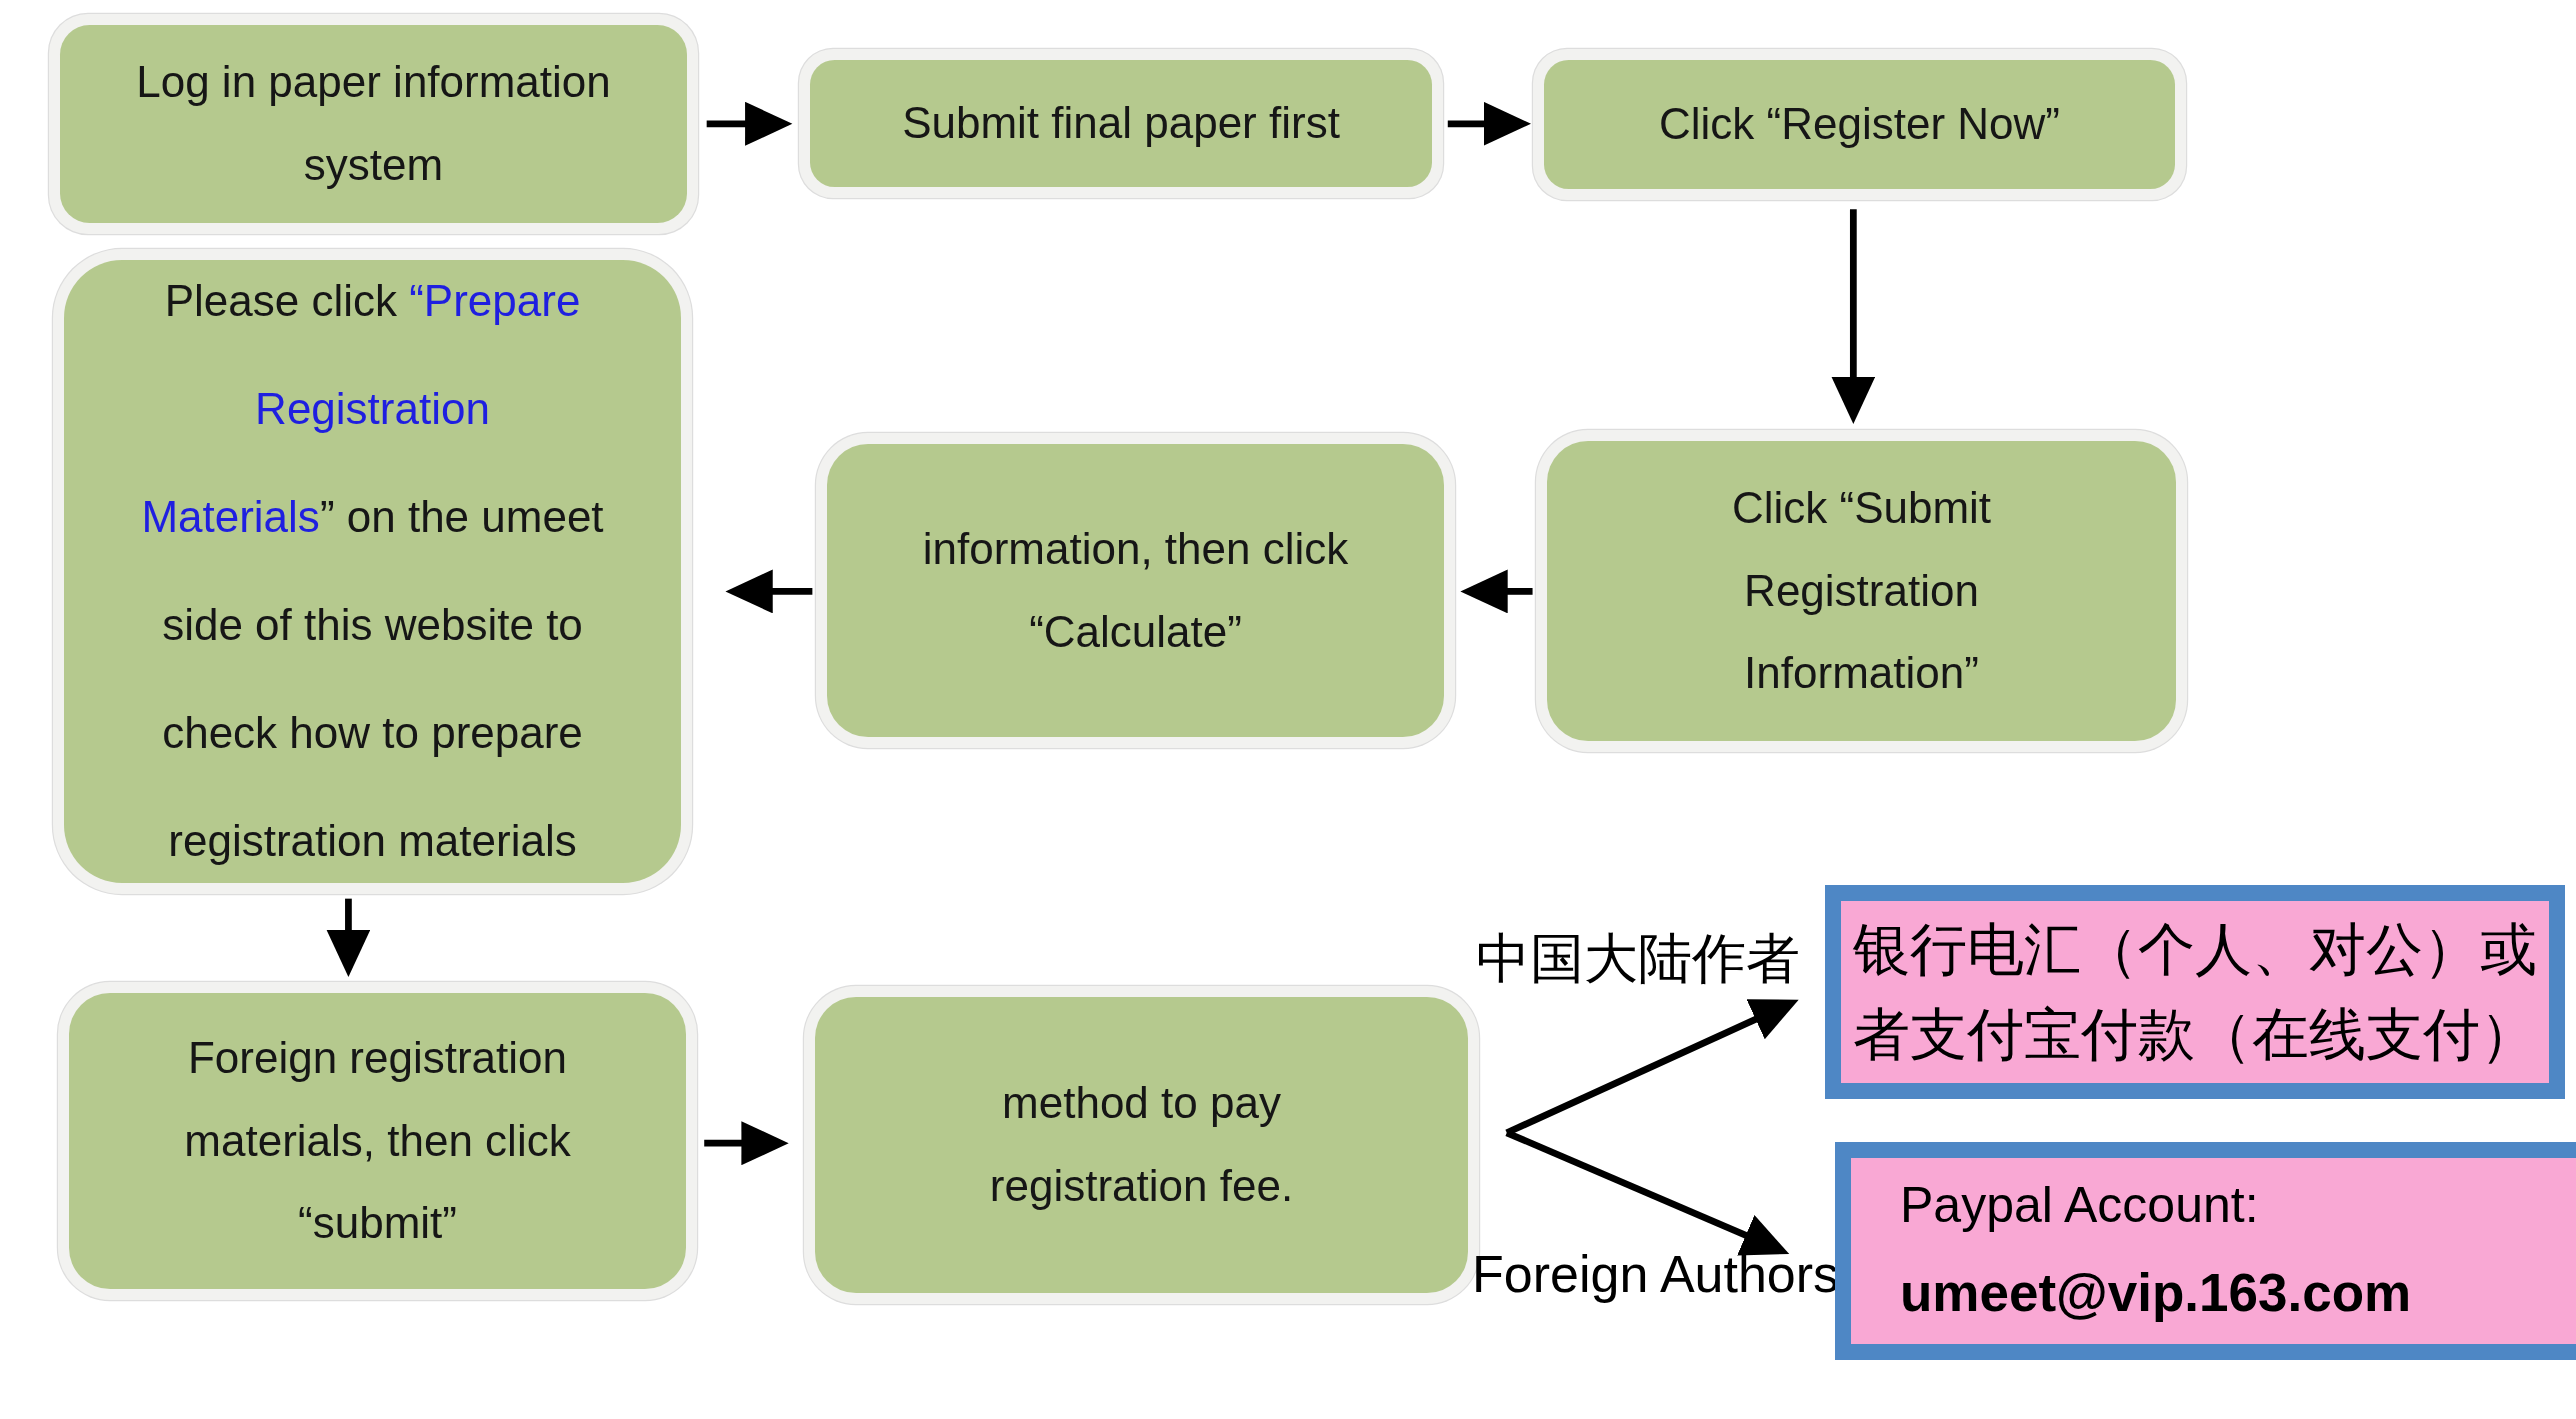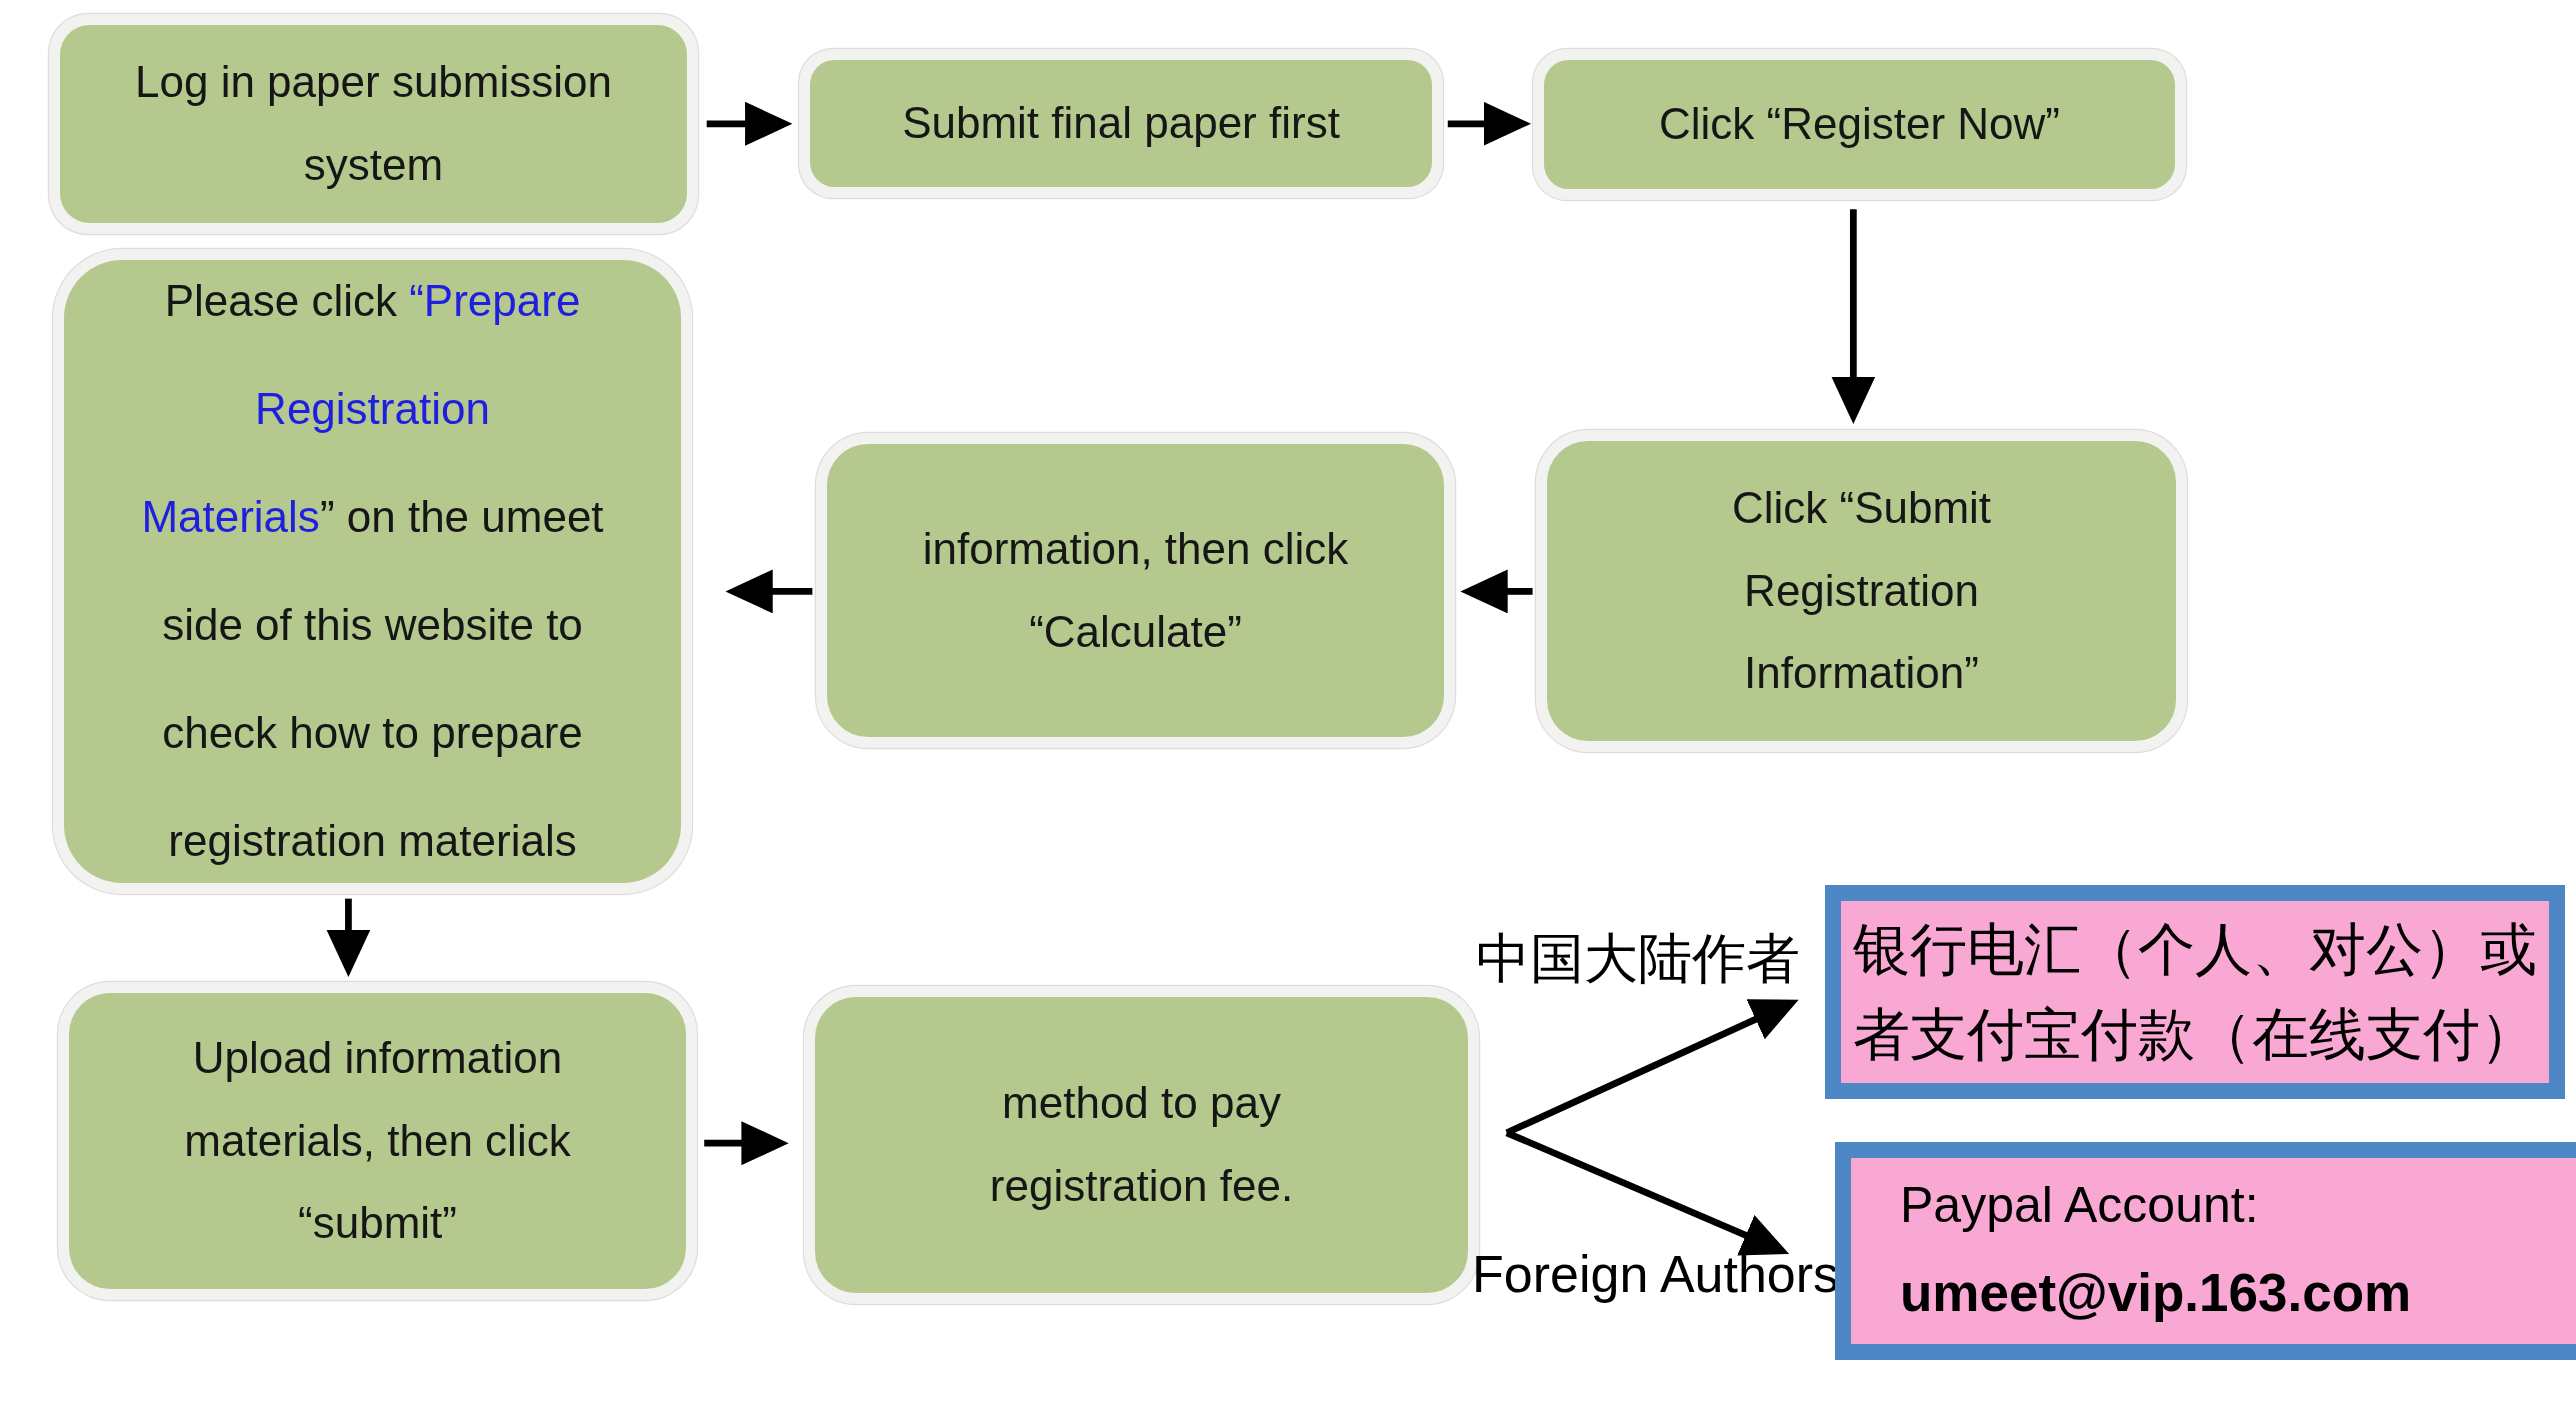--- a/index.html
+++ b/index.html
@@ -105,21 +105,21 @@
       <line x1="1322" y1="962" x2="1252" y2="962" marker-end="url(#ah)"></line>
       <line x1="567" y1="1462" x2="567" y2="1518" marker-end="url(#ah)"></line>
       <line x1="1146" y1="1860" x2="1212" y2="1860" marker-end="url(#ah)"></line>
       <line x1="2452" y1="1843" x2="2862" y2="1656" marker-end="url(#ah)"></line>
       <line x1="2452" y1="1843" x2="2846" y2="2012" marker-end="url(#ah)"></line>
     </g>
   </svg>
 
   <div class="gbox b-login">
     <div class="gfill">
-        <div class="line">Log in paper submission</div>
+        <div class="line">Log in paper information</div>
         <div class="line">system</div>
       </div>
   </div>
 
   <div class="gbox b-submitpaper">
     <div class="gfill">
         <div class="line">Submit final paper first</div>
       </div>
   </div>
 
@@ -150,21 +150,21 @@
         <div class="line"><span class="link-seg">Registration</span></div>
         <div class="line"><span class="link-seg">Materials</span><span>” on the umeet</span></div>
         <div class="line"><span>side of this website to</span></div>
         <div class="line"><span>check how to prepare</span></div>
         <div class="line"><span>registration materials</span></div>
       </div>
   </div>
 
   <div class="gbox b-upload">
     <div class="gfill">
-        <div class="line">Upload information</div>
+        <div class="line">Foreign registration</div>
         <div class="line">materials, then click</div>
         <div class="line">“submit”</div>
       </div>
   </div>
 
   <div class="gbox b-pay">
     <div class="gfill">
         <div class="line">method to pay</div>
         <div class="line">registration fee.</div>
       </div>

